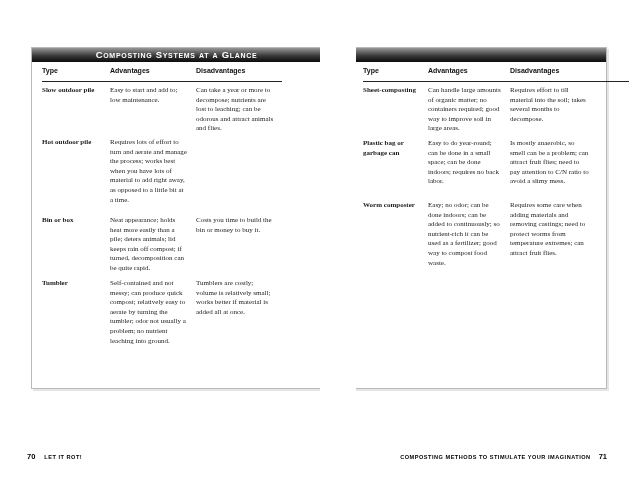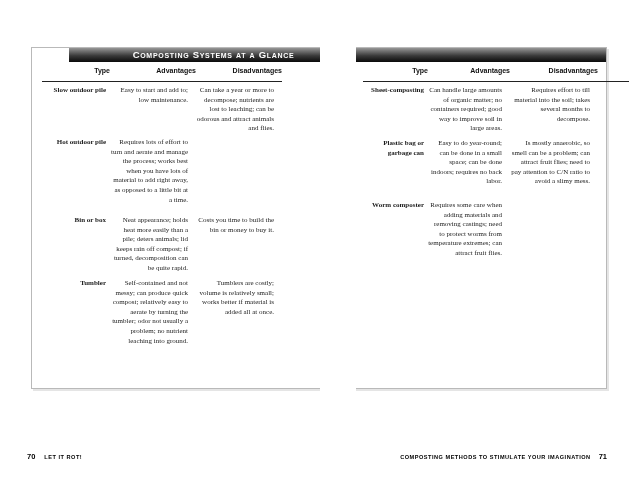--- a/index.html
+++ b/index.html
@@ -19,21 +19,20 @@
     width: 574px; height: 340px;
     border: 1px solid #b9b9b9;
     box-shadow: 2px 2px 0 rgba(0,0,0,0.10);
     background: #ffffff;
   }
   .title-bar {
     position: absolute;
     left: 0; top: 0; right: 0;
     height: 14px;
     background: linear-gradient(#969696, #3a3a3a 55%, #0a0a0a);
-    margin-left: 37px;
   }
   .title-text {
     position: absolute;
     left: 0; top: 0; width: 289px; height: 14px;
     line-height: 14px;
     text-align: center;
     color: #ffffff;
     font-family: "Liberation Sans", sans-serif;
     font-weight: bold;
     font-variant: small-caps;
@@ -47,21 +46,20 @@
     position: absolute;
     left: 320px; top: 40px;
     width: 36px; height: 356px;
     background: #ffffff;
   }
 
   
   .tbl {
     position: absolute;
     top: 14px;
-    text-align: right;
   }
   .tbl.left  { left: 10px;  width: 240px; }
   .tbl.right { left: 331px; width: 266px; }
 
   .col-heads {
     display: grid;
     margin-top: 5px;
     padding-bottom: 7px;
     border-bottom: 1.2px solid #222;
     font-family: "Liberation Sans", sans-serif;
@@ -152,20 +150,21 @@
         <div class="cell">Can handle large amounts of organic matter; no containers required; good way to improve soil in large areas.</div>
         <div class="cell">Requires effort to till material into the soil; takes several months to decompose.</div>
       </div>
       <div class="row" style="min-height:62px">
         <div class="cell type">Plastic bag or garbage can</div>
         <div class="cell">Easy to do year-round; can be done in a small space; can be done indoors; requires no back labor.</div>
         <div class="cell">Is mostly anaerobic, so smell can be a problem; can attract fruit flies; need to pay attention to C/N ratio to avoid a slimy mess.</div>
       </div>
       <div class="row" style="min-height:65px">
         <div class="cell type">Worm composter</div>
+        <div class="cell">Easy; no odor; can be done indoors; can be added to continuously; so nutrient-rich it can be used as a fertilizer; good way to compost food waste.</div>
         <div class="cell">Requires some care when adding materials and removing castings; need to protect worms from temperature extremes; can attract fruit flies.</div>
       </div>
     </div>
   </div>
 </div>
 
 <div class="gutter"></div>
 
 <div class="footer left">
   <span class="page-num">70</span><span class="running-head">LET IT ROT!</span>

